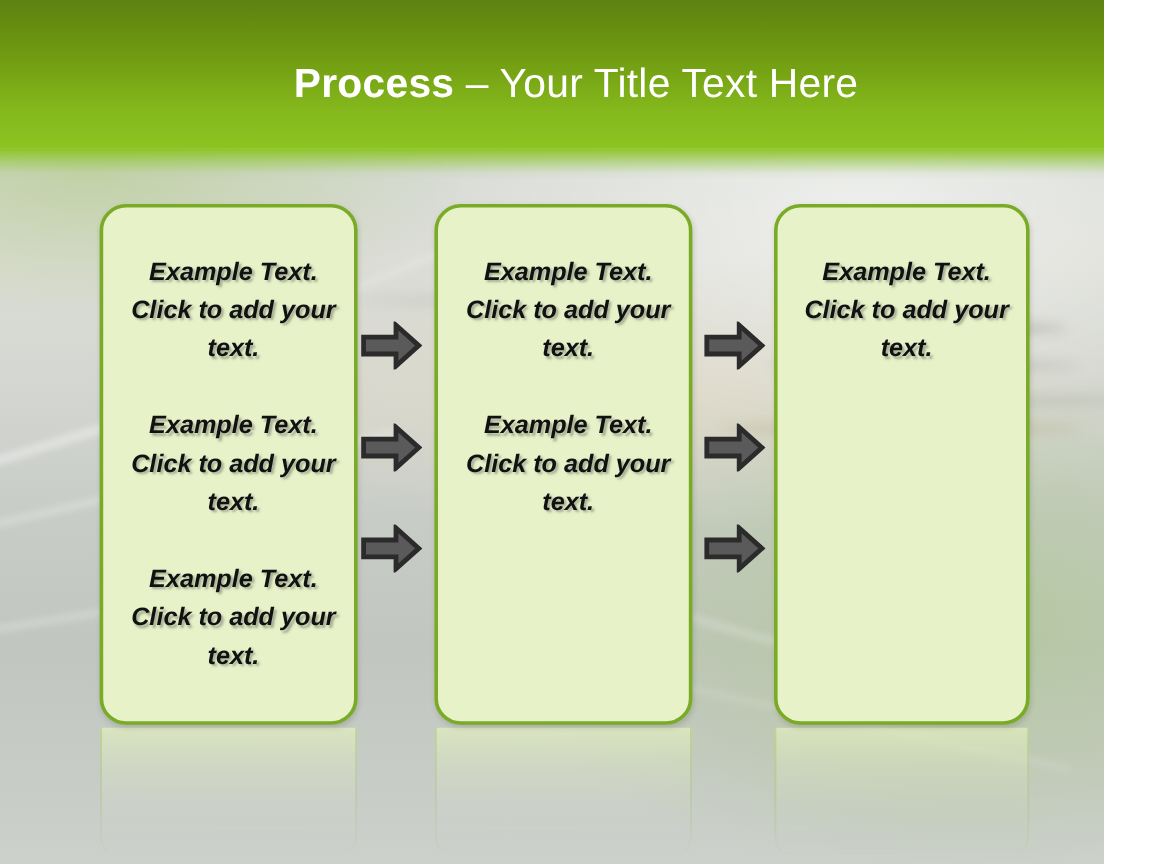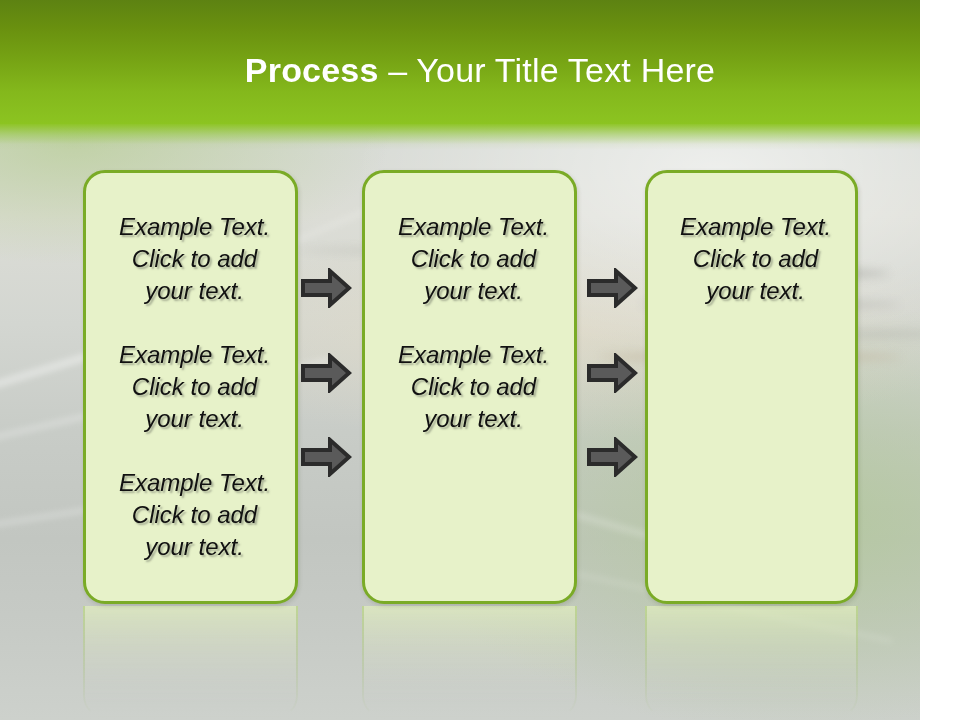--- a/index.html
+++ b/index.html
@@ -111,22 +111,22 @@
   .card.c2 { left: 362px; top: 170px; width: 215px; height: 434px; }
   .card.c3 { left: 645px; top: 170px; width: 213px; height: 434px; }
 
   .card-body {
     position: absolute;
     left: 12px; right: 12px; top: 38px;
   }
   .text-block {
     text-align: center;
     font-style: italic;
-    font-weight: normal;
-    font-size: 24px;
+    font-weight: bold;
+    font-size: 21px;
     line-height: 32px;
     color: #111111;
     text-shadow: 2px 2px 2px rgba(110,115,100,0.55);
     margin: 0 0 32px 0;
     padding-left: 8px;
   }
   .text-block:last-child { margin-bottom: 0; }
 
   
   .reflection {

